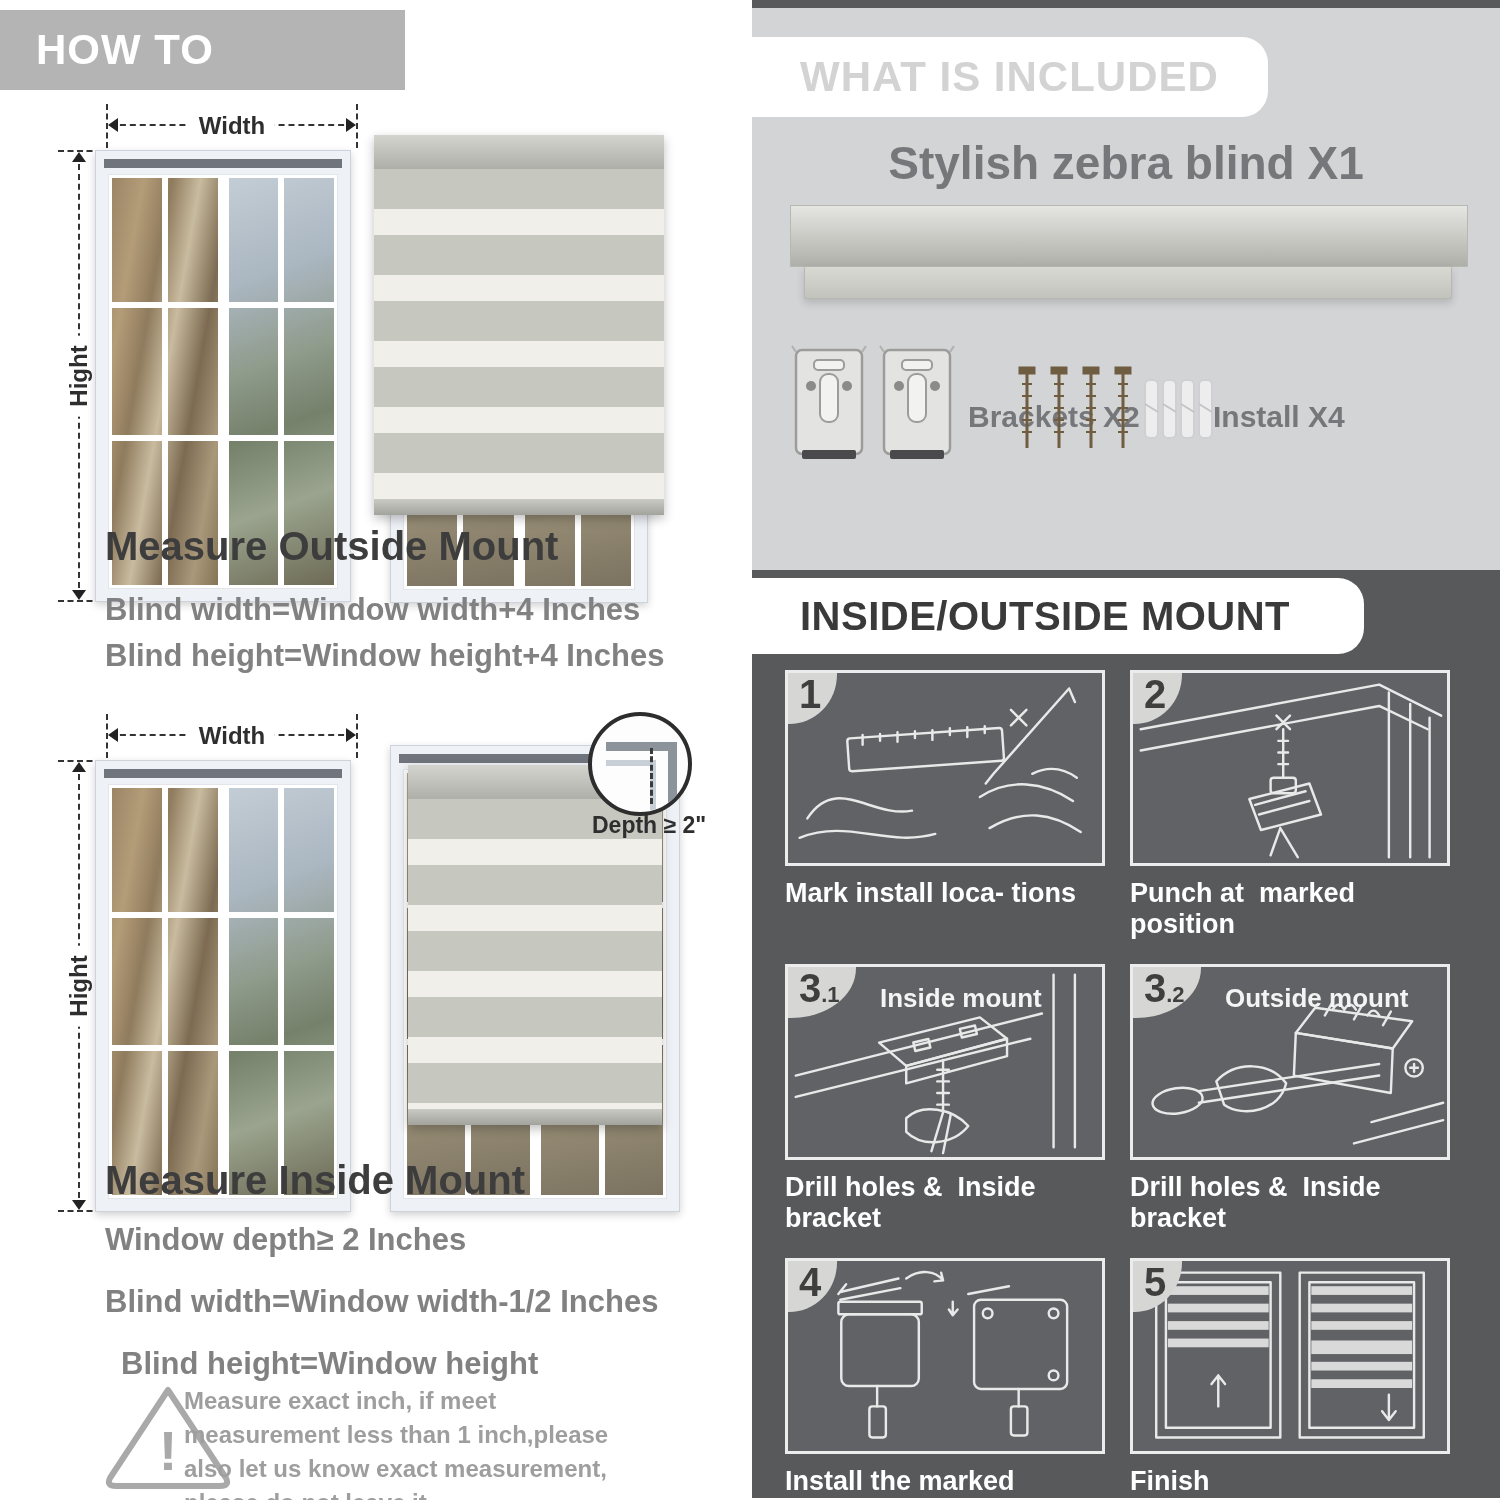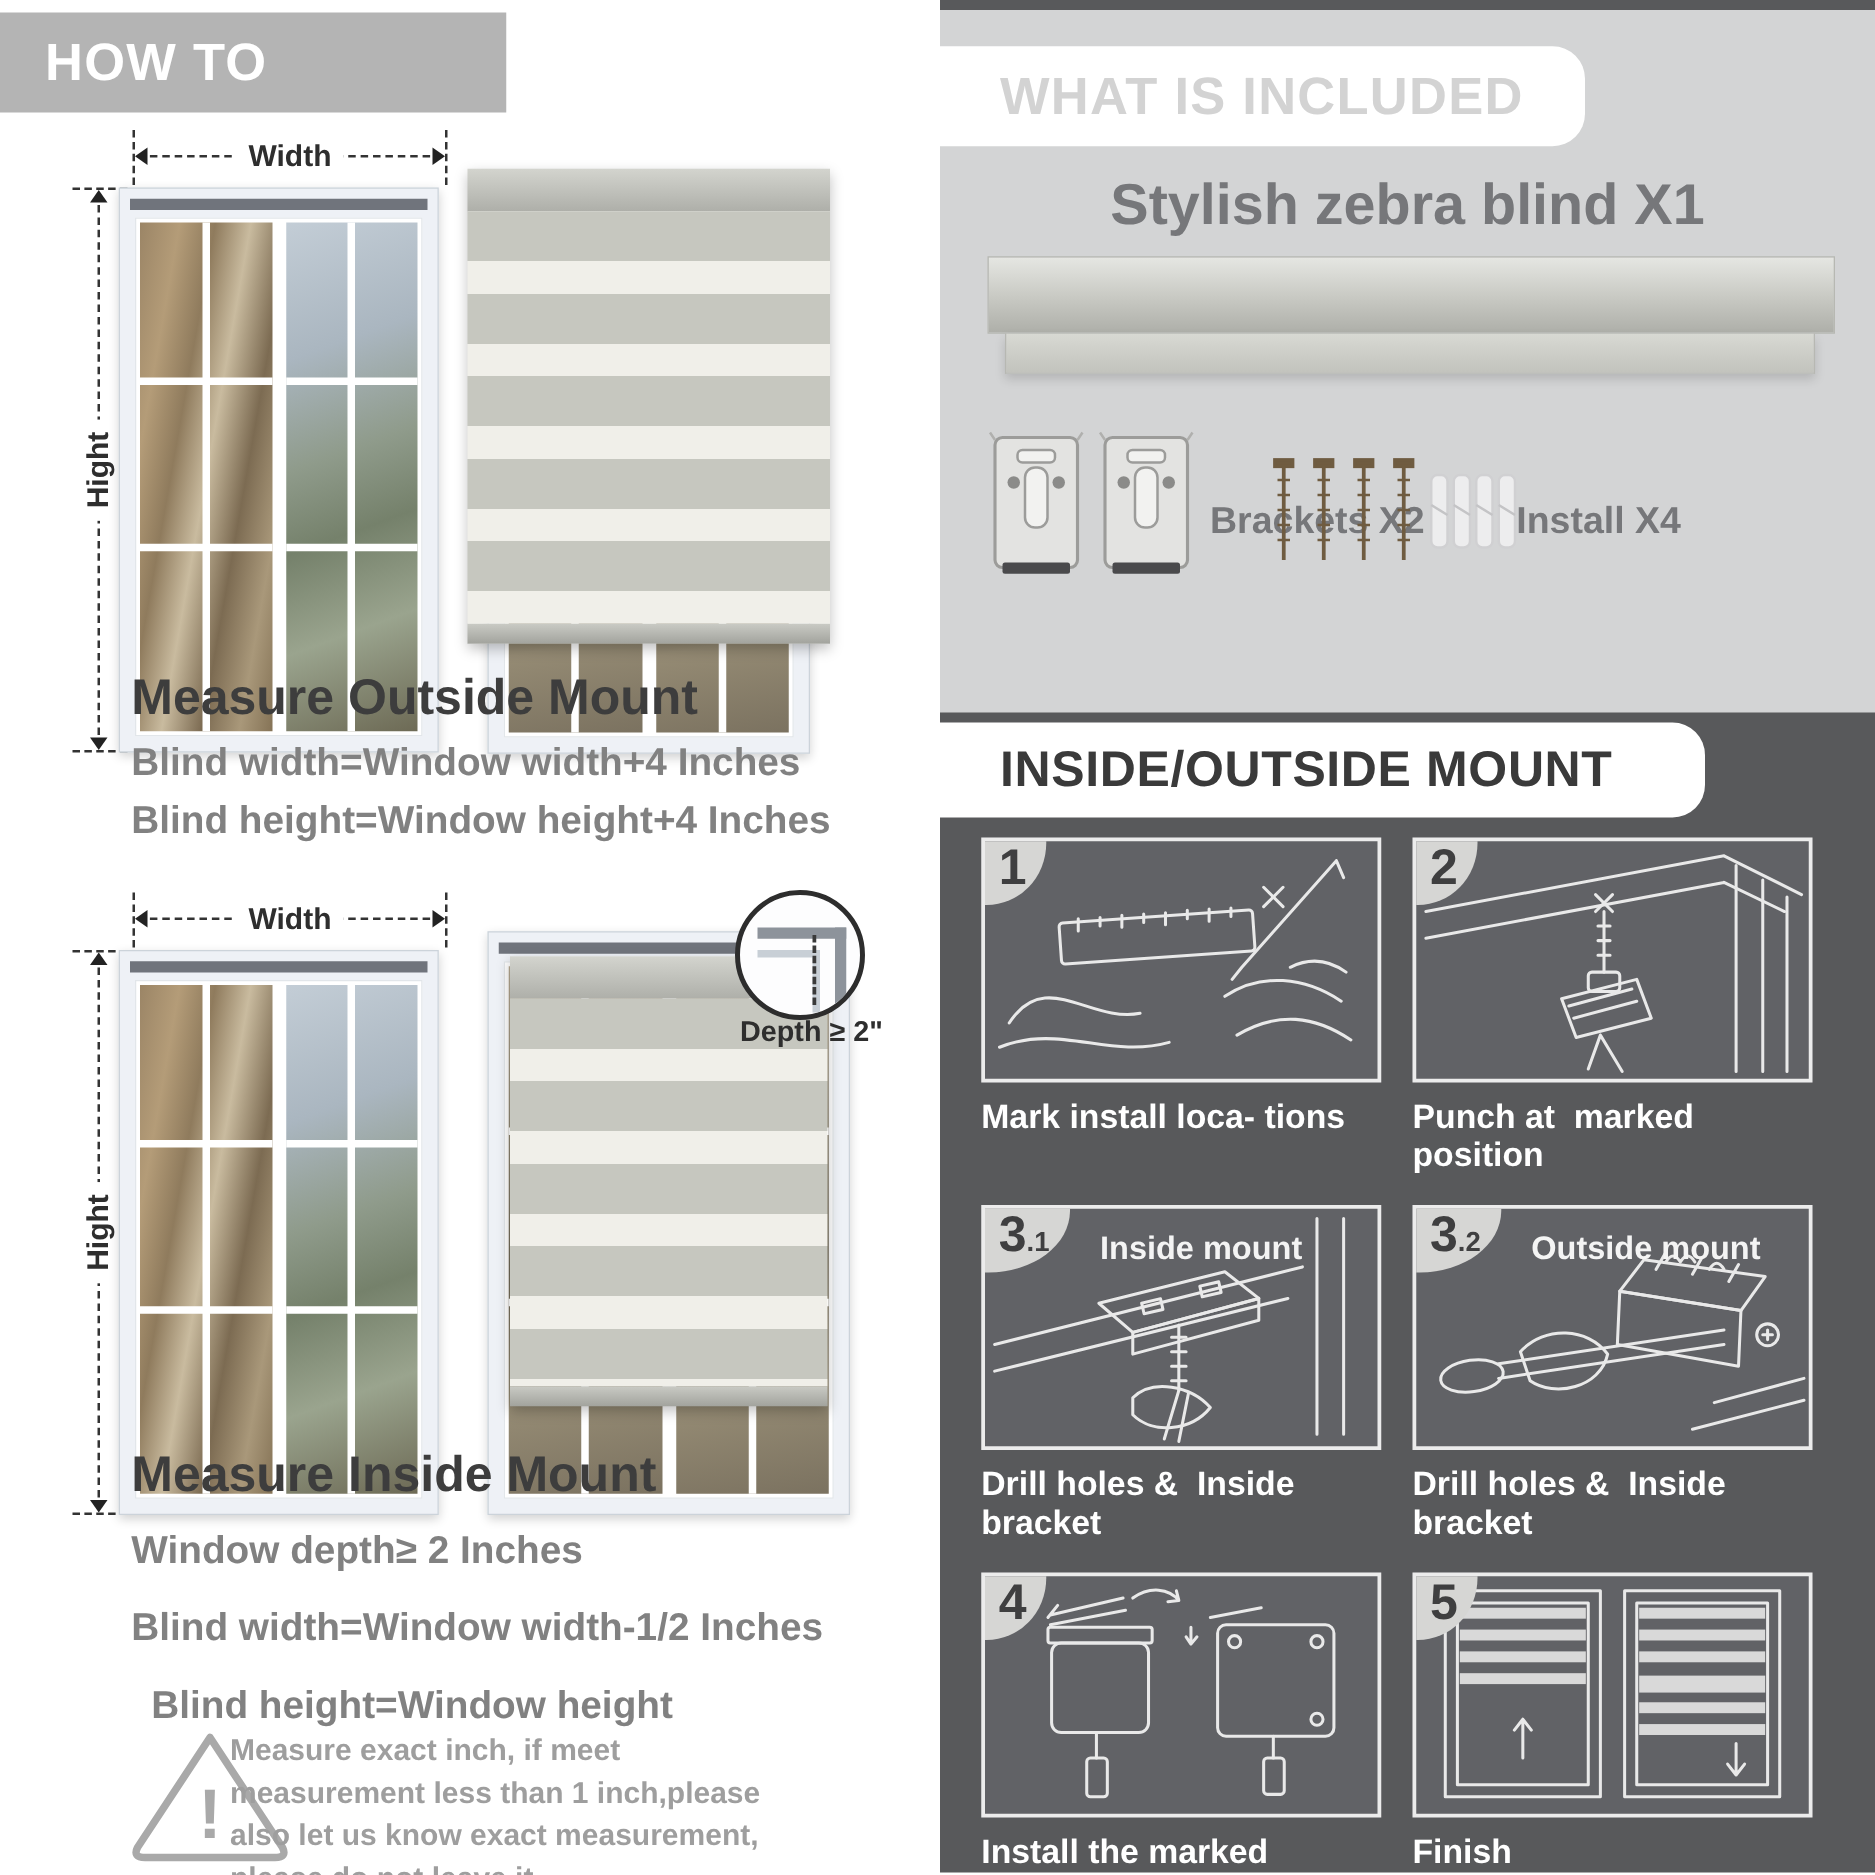--- a/index.html
+++ b/index.html
@@ -145,21 +145,21 @@
           <div class="sash pane-c"></div>
         </div>
       </div>
       <div class="blind" style="left:374px; top:135px; width:290px;">
         <div class="cassette"></div>
         <div class="slats" style="height:330px;"></div>
         <div class="rail"></div>
       </div>
     </div>
 
-    <div class="m-head" style="left:105px; top:536px;">Measure Outside Mount</div>
+    <div class="m-head" style="left:105px; top:524px;">Measure Outside Mount</div>
     <div class="m-line" style="left:105px; top:592px;">Blind width=Window width+4 Inches</div>
     <div class="m-line" style="left:105px; top:638px;">Blind height=Window height+4 Inches</div>
 
     <div class="wguide" style="left:106px; top:714px; width:252px;">
       <span class="tick" style="left:0;"></span>
         <span class="tick" style="right:0;"></span>
       <span class="line"></span>
         <span class="ah l"></span>
         <span class="ah r"></span>
       <span class="lab">Width</span>

